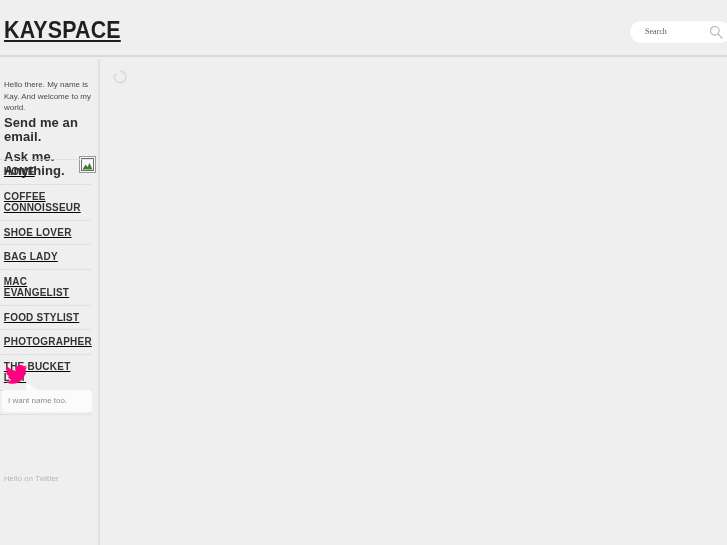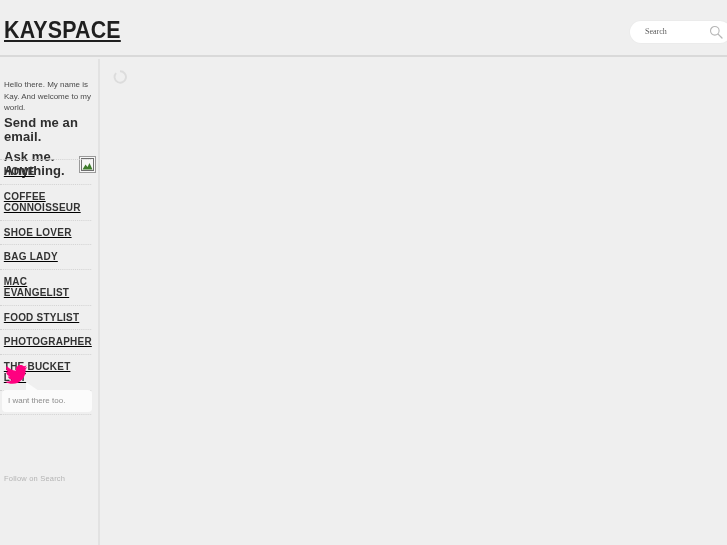--- a/index.html
+++ b/index.html
@@ -297,24 +297,24 @@
                  -0.9 0.5-1.8 0.9-2.9 1.1C19.9 1.4 18.7 0.9 17.4 0.9c-2.5 0-4.6 2.1-4.6 4.7
                  0 0.4 0 0.7 0.1 1.1C9.2 6.5 6.0 4.7 3.8 2.0 3.4 2.7 3.2 3.5 3.2 4.3
                  c0 1.6 0.8 3.1 2.1 3.9C4.5 8.2 3.8 8.0 3.2 7.7c0 0 0 0 0 0.1 0 2.3 1.6 4.2 3.7 4.6
                  -0.4 0.1-0.8 0.2-1.2 0.2-0.3 0-0.6 0-0.9-0.1 0.6 1.9 2.3 3.2 4.3 3.3
                  -1.6 1.3-3.6 2-5.7 2-0.4 0-0.7 0-1.1-0.1 2.1 1.3 4.5 2.1 7.1 2.1 8.5 0 13.2-7.2 13.2-13.4
                  0-0.2 0-0.4 0-0.6C22.8 4.9 23.6 4.1 24.2 3.1z"></path>
         </svg>
       </span>
 
       <div class="tw-bubble">
-        <span class="tw-text">I want there too.</span>
+        <span class="tw-text">I want name too.</span>
       </div>
 
-      <a class="tw-follow" href="#">Follow on Search</a>
+      <a class="tw-follow" href="#">Hello on Twitter</a>
     </div>
 
   </div>
 
   <div class="main">
     <span class="spinner">
       <svg viewBox="0 0 14 14" width="14" height="14" aria-hidden="true">
         <path d="M7 1.3 A5.7 5.7 0 1 1 3.1 3.1" fill="none" stroke="#dcdcdc" stroke-width="1.9" stroke-linecap="butt"></path>
       </svg>
     </span>

